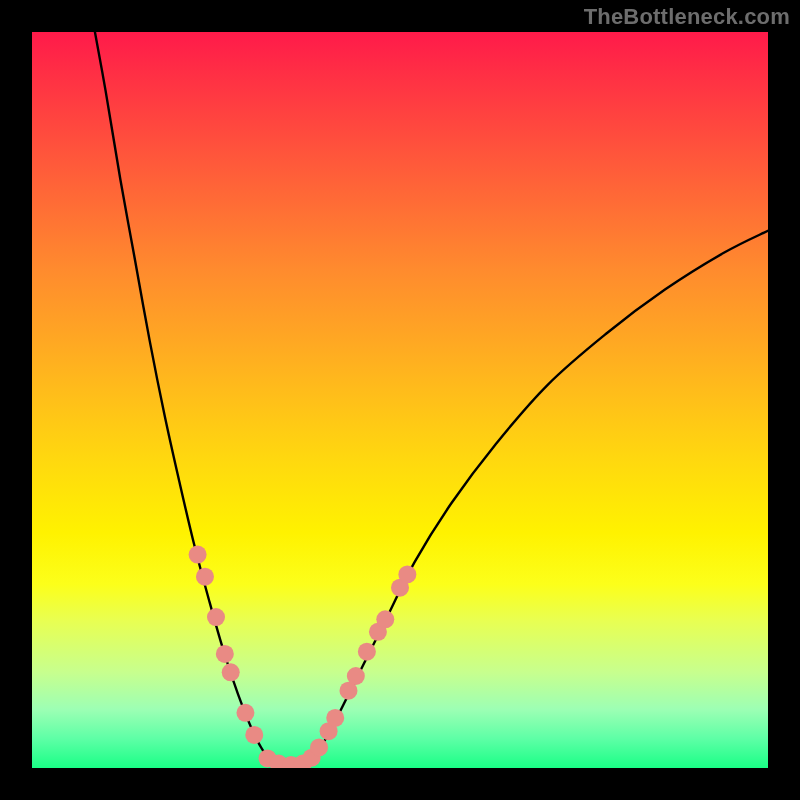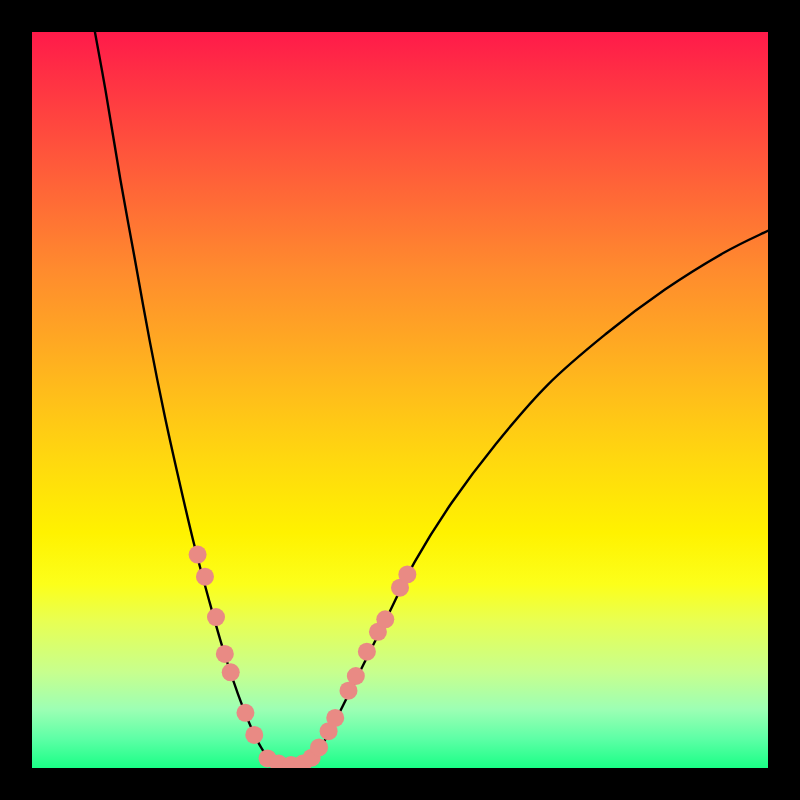--- a/index.html
+++ b/index.html
@@ -83,13 +83,14 @@
           <circle cx="316.48" cy="658.72" r="9" fill="#e98a84"></circle>
           <circle cx="323.84" cy="644" r="9" fill="#e98a84"></circle>
           <circle cx="334.88" cy="619.712" r="9" fill="#e98a84"></circle>
           <circle cx="345.91999999999996" cy="599.84" r="9" fill="#e98a84"></circle>
           <circle cx="353.28" cy="587.328" r="9" fill="#e98a84"></circle>
           <circle cx="368" cy="555.6800000000001" r="9" fill="#e98a84"></circle>
           <circle cx="375.36" cy="542.432" r="9" fill="#e98a84"></circle>
         </g>
     </svg>
   </div>
+  <div class="branding">TheBottleneck.com</div>
 </div>
 
 </body></html>

